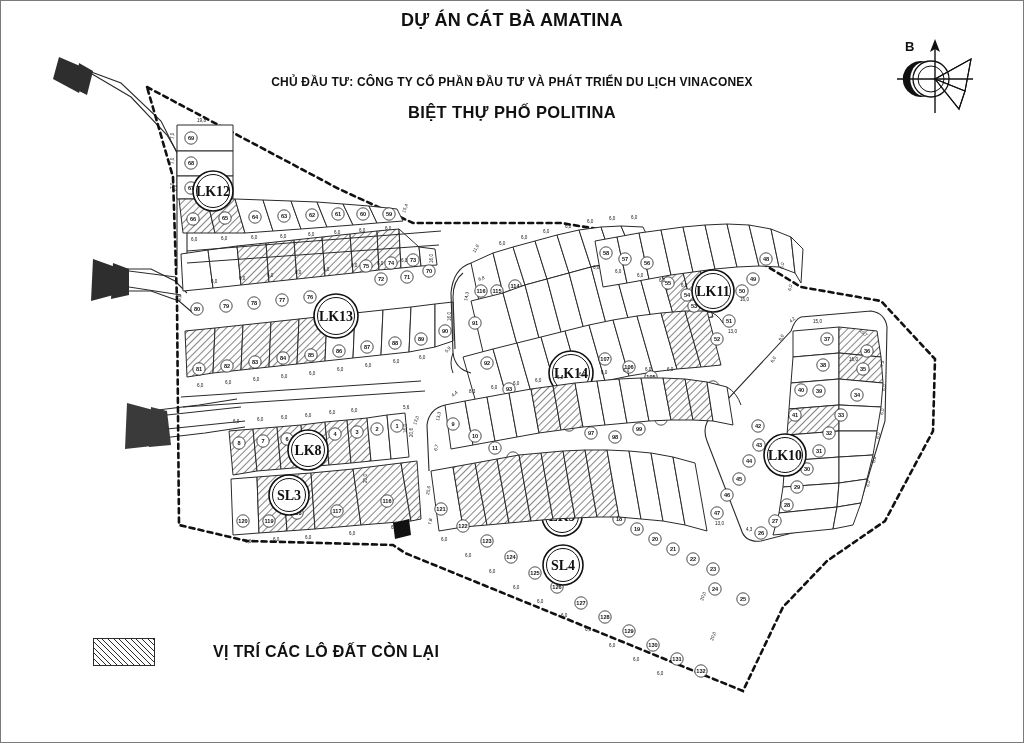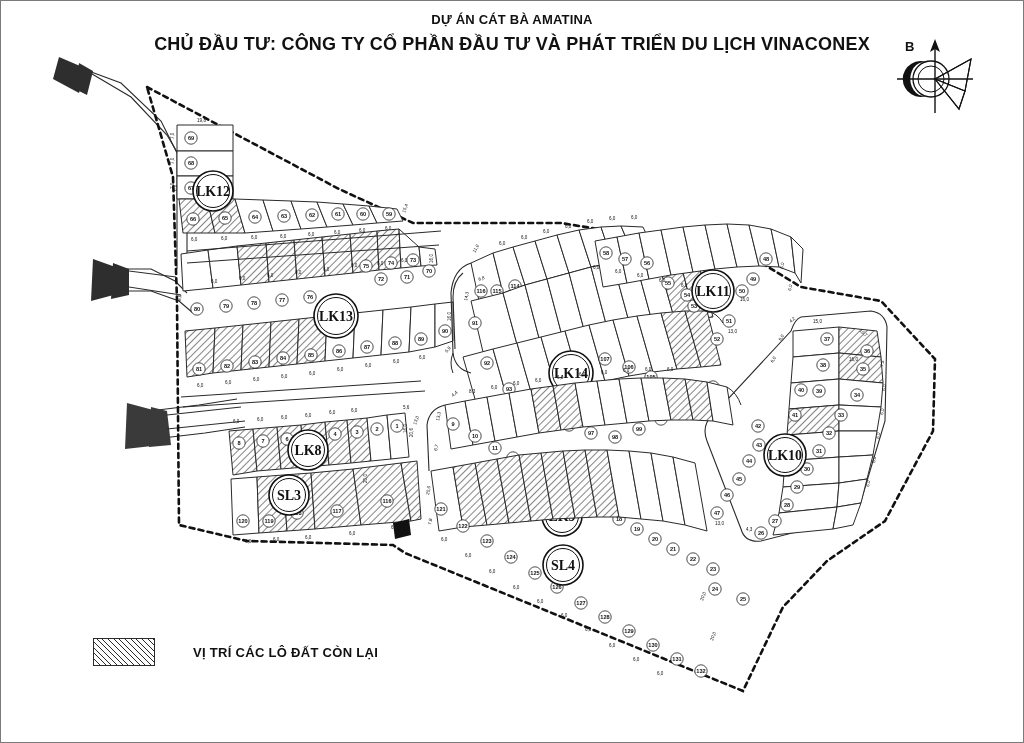--- a/index.html
+++ b/index.html
@@ -12,54 +12,55 @@
     position:absolute;inset:0;
     border:1px solid #7a7a7a;
     box-sizing:border-box;
     background:#fff;
   }
   
   #titles{
     position:absolute;left:0;right:0;top:8px;text-align:center;
     user-select:none;
   }
-  .t1{font-size:13px;font-weight:700;letter-spacing:.2px;line-height:22px;}
-  .t2{font-size:18px;font-weight:700;letter-spacing:.2px;line-height:26px;}
+  .t1{font-size:18px;font-weight:700;letter-spacing:.2px;line-height:22px;}
+  .t2{font-size:12px;font-weight:700;letter-spacing:.2px;line-height:26px;margin-top:38px;}
   .t3{font-size:16.5px;font-weight:700;letter-spacing:.4px;line-height:30px;margin-top:2px;}
   
   #compass{position:absolute;left:884px;top:32px;width:100px;height:84px;}
   #compass .blabel{
     position:absolute;left:20px;top:6px;font-size:13px;font-weight:700;
   }
   
   #map{position:absolute;left:0;top:0;width:1024px;height:743px;}
   
   #legend{position:absolute;left:92px;top:634px;width:420px;}
   .legrow{display:flex;align-items:center;height:34px;margin-bottom:12px;}
   .legswatch{
     width:62px;height:28px;border:1px solid #2a2a2a;box-sizing:border-box;
     background:#fff;flex:0 0 auto;
   }
   .legswatch.hatch{
     background-image:repeating-linear-gradient(45deg,#2b2b2b 0 0.7px,rgba(0,0,0,0) 0.7px 4px);
     background-color:#fdfdfd;
   }
   .leglabel{
-    margin-left:38px;font-size:13px;font-weight:700;letter-spacing:.3px;
+    margin-left:58px;font-size:16px;font-weight:700;letter-spacing:.3px;
     white-space:nowrap;
   }
 </style>
 </head>
 <body>
 
 <div id="page">
 
   <div id="titles">
     <div class="t1">DỰ ÁN CÁT BÀ AMATINA</div>
     <div class="t2">CHỦ ĐẦU TƯ: CÔNG TY CỔ PHẦN ĐẦU TƯ VÀ PHÁT TRIỂN DU LỊCH VINACONEX</div>
+    <div class="t3">BIỆT THỰ PHỐ POLITINA</div>
   </div>
 
   <div id="compass">
     <div class="blabel">B</div>
     <svg width="100" height="84" viewBox="0 0 100 84">
       <line x1="12" y1="46" x2="88" y2="46" stroke="#111" stroke-width="1.4"></line>
       <line x1="50" y1="80" x2="50" y2="12" stroke="#111" stroke-width="1.4"></line>
       <path d="M50 6 L45 19 L50 16 L55 19 Z" fill="#111"></path>
 
       <path d="M44 30 A18 18 0 1 0 44 62 A14 17 0 1 1 44 30 Z" fill="#111"></path>

